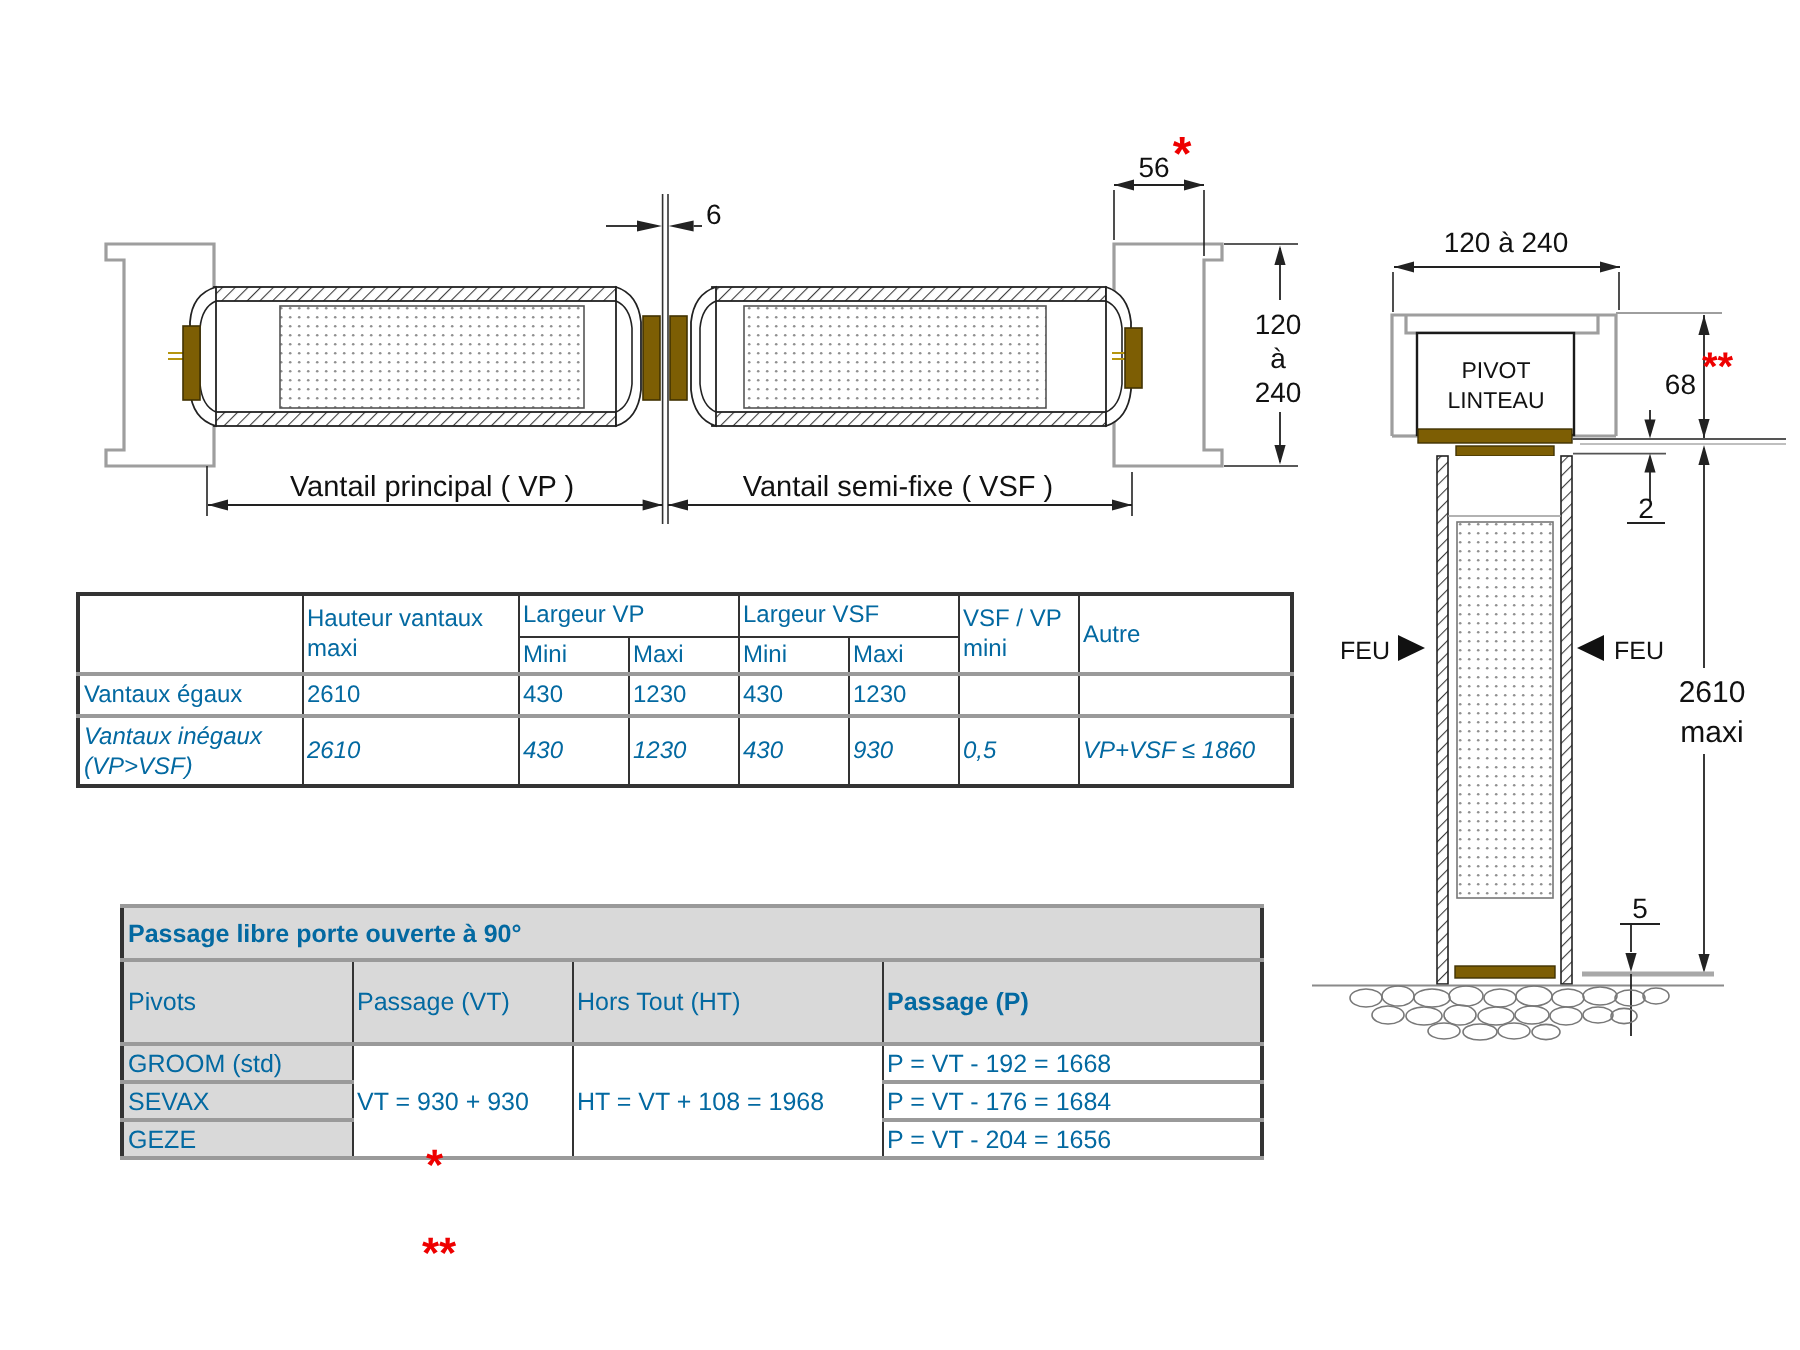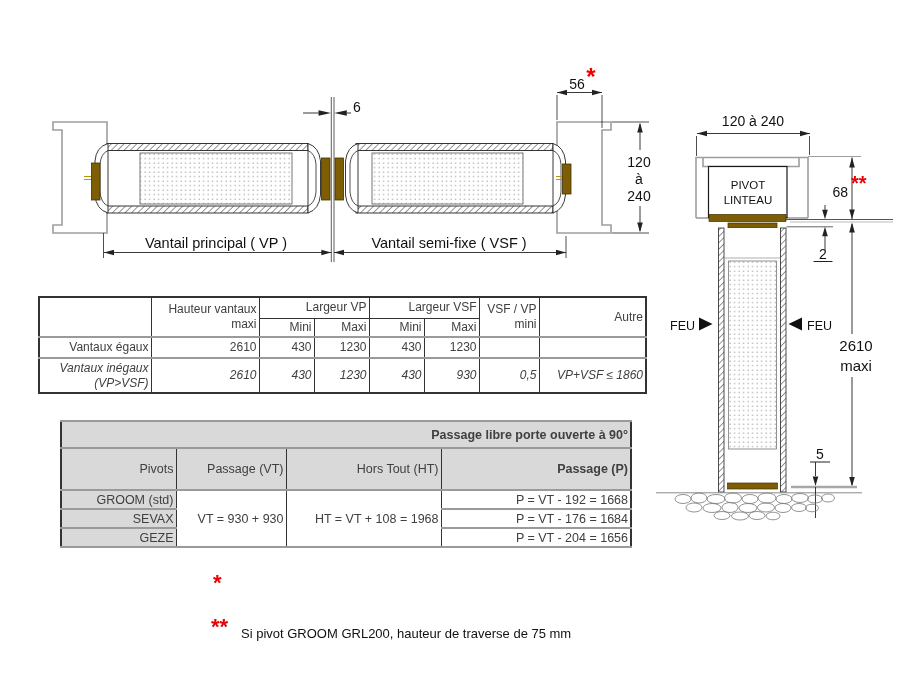--- a/index.html
+++ b/index.html
@@ -4,29 +4,29 @@
 <style>
   html,body{margin:0;padding:0;background:#fff;}
   #screen{position:relative;width:900px;height:675px;background:#fff;overflow:hidden;
           font-family:"Liberation Sans", sans-serif;color:#111;}
   svg{position:absolute;left:0;top:0;}
   svg text{fill:#111;font-family:"Liberation Sans", sans-serif;}
   .red{fill:#ee0000;font-weight:bold;}
 
   
   .twrap{position:absolute;}
-  table{border-collapse:collapse;table-layout:fixed;text-align:right;color:#404040;}
+  table{border-collapse:collapse;table-layout:fixed;text-align:left;color:#0369a1;}
   #t1{font-size:12px;border:2px solid #333;}
   #t1 th,#t1 td{border:1px solid #333;font-weight:400;padding:0 2px;line-height:1.25;}
   #t1 tr.hr2 th{border-top:1px solid #737373;}
   #t1 tr.dr td{border-top:2px solid #9a9a9a;}
   #t1 tr.hr1{height:21px;} #t1 tr.hr2{height:19px;}
   #t1 tr.d1{height:21px;border-radius:10px;} #t1 tr.d2{height:35px;font-style:italic;}
 
-  #t2{font-size:12.5px;border:2px solid #333;}
+  #t2{font-size:12.5px;border:2px solid #333;margin-top:32px;}
   #t2 th,#t2 td{border-left:1px solid #333;border-right:1px solid #333;
                 border-top:2px solid #9a9a9a;border-bottom:2px solid #9a9a9a;
                 font-weight:400;padding:0 2px;}
   #t2 .gray{background:#d9d9d9;}
   #t2 .b{font-weight:bold;}
   #t2 tr.tt{height:27px;} #t2 tr.hh{height:42px;} #t2 tr.rr{height:19px;}
 
   
   .fn{position:absolute;font-size:13px;white-space:nowrap;}
   .fstar{position:absolute;color:#ee0000;font-weight:bold;font-size:22px;line-height:1;white-space:nowrap;}
@@ -320,15 +320,14 @@
     <tr class="rr">
       <td class="gray">GEZE</td>
       <td>P = VT - 204 = 1656</td>
     </tr>
   </tbody>
       </table>
 </div>
 
 <div class="fstar" style="left:213px;top:572px;">*</div>
 <div class="fstar" style="left:211px;top:616px;">**</div>
-<div class="fn" style="left:241px;top:626px;">Si pivot GROOM GRL200, hauteur de traverse de 75 mm</div>
 
 </div>
 
 </body></html>

